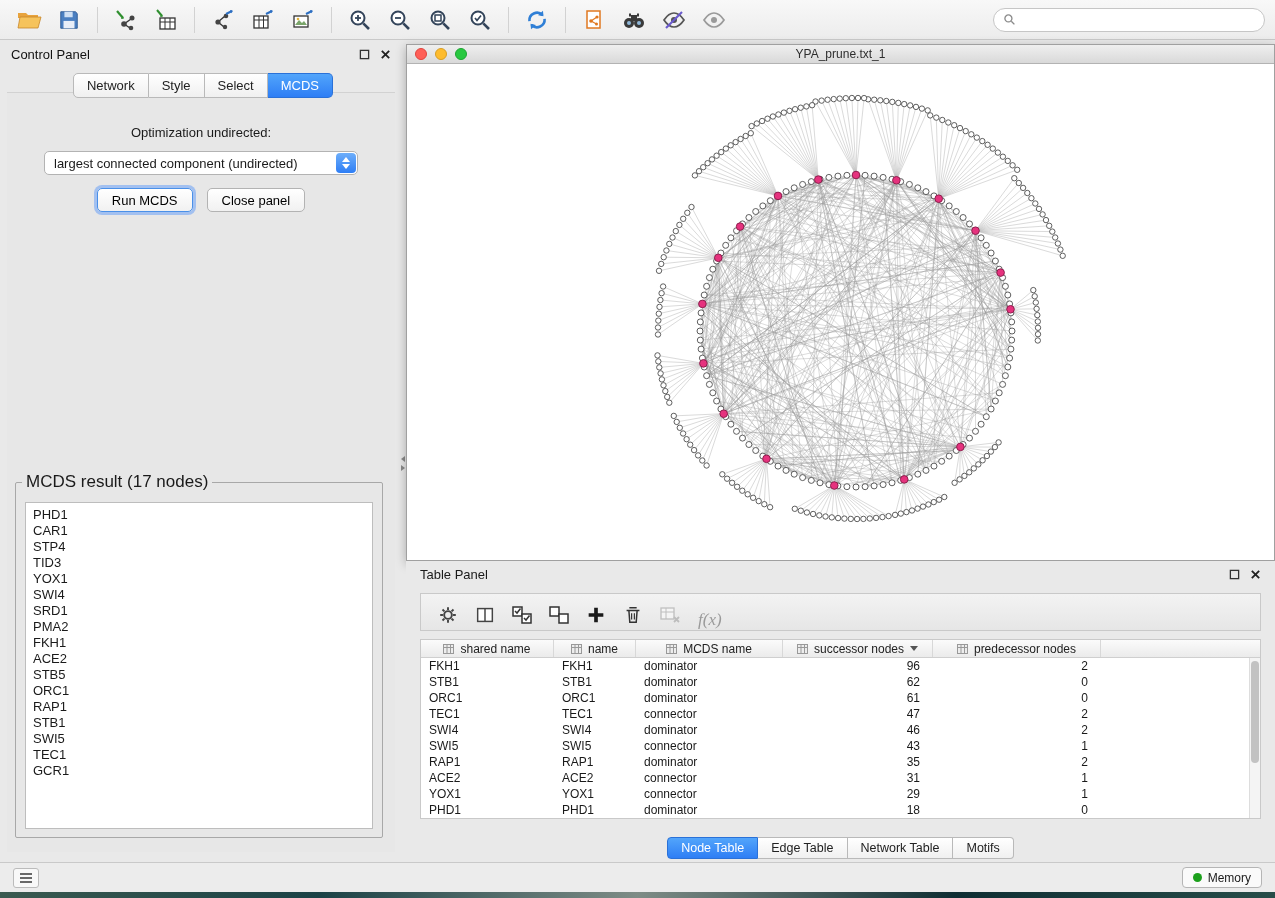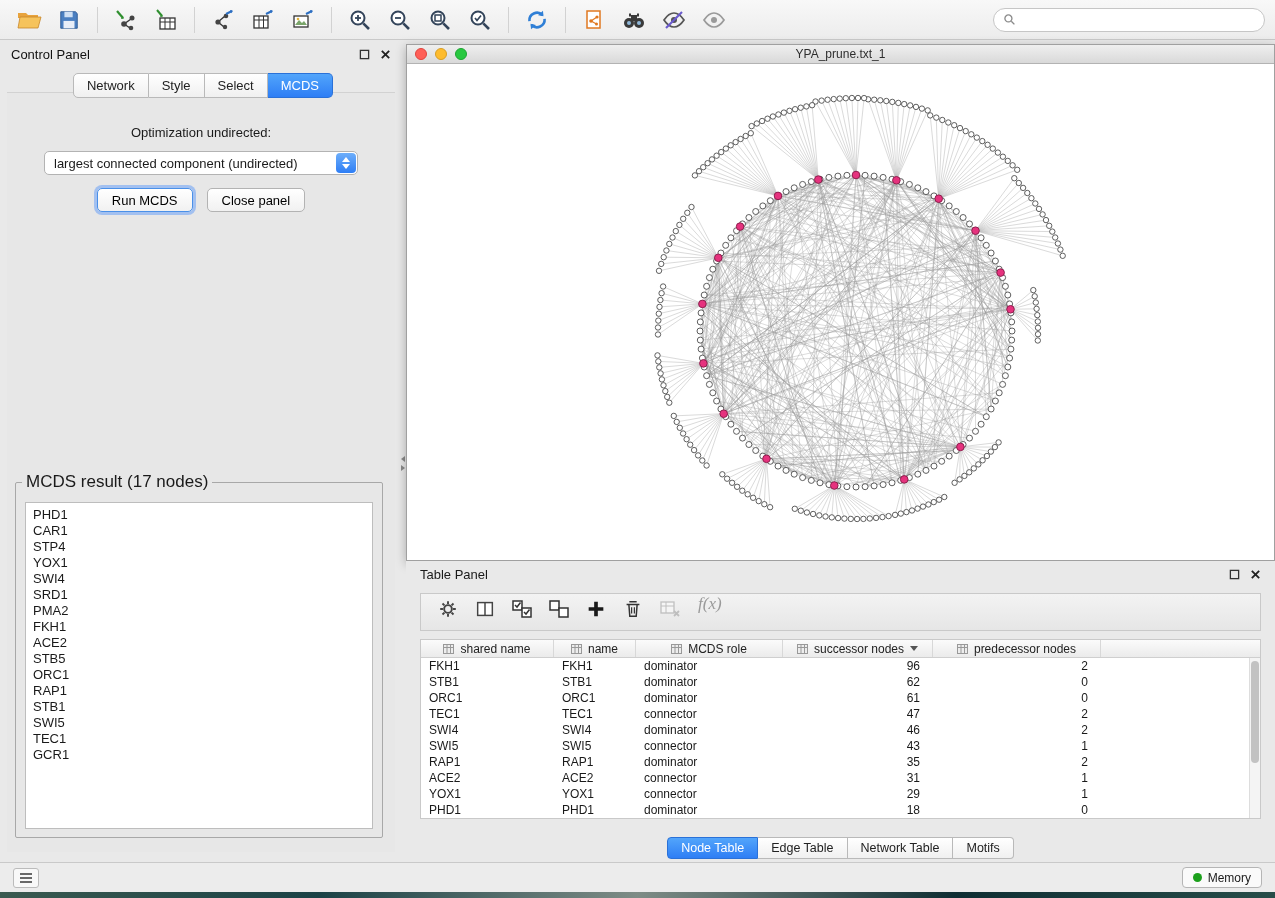--- a/index.html
+++ b/index.html
@@ -63,21 +63,21 @@
   .tl.red{background:#ff5f57;border:0.5px solid #e0443e;}
   .tl.yellow{background:#febc2e;border:0.5px solid #d89e24;}
   .tl.green{background:#28c840;border:0.5px solid #1da532;}
   .win-title{font-size:12px;color:#2e2e2e;}
   #net-canvas{position:absolute;left:0;top:19px;width:867px;height:496px;background:#fff;}
 
   
   #table-panel{position:absolute;left:406px;top:561px;width:869px;height:297px;background:#e9e9e9;}
   .tp-header{height:26px;display:flex;align-items:center;padding:0 14px;font-size:13px;}
   #tp-toolbar{margin:6px 14px 8px;height:38px;background:linear-gradient(#f3f3f3,#e6e6e6);
-    border:1px solid #c9c9c9;display:flex;align-items:flex-start;padding:0 12px;gap:7px;}
+    border:1px solid #c9c9c9;display:flex;align-items:flex-end;padding:0 12px;gap:7px;}
   .ttbtn{width:30px;height:30px;display:flex;align-items:center;justify-content:center;}
   .fx-label{font-family:"Liberation Serif",serif;font-style:italic;font-size:17px;color:#9a9a9a;margin-left:6px;}
   #node-table{margin:8px 14px 0;position:relative;background:#fff;border:1px solid #c9c9c9;height:180px;overflow:hidden;}
   .thead{display:grid;grid-template-columns:133px 82px 147px 150px 168px 1fr;height:18px;
     background:linear-gradient(#fbfbfb,#ebebeb);border-bottom:1px solid #cfcfcf;}
   .hcell{display:flex;align-items:center;justify-content:center;gap:6px;font-size:12px;color:#222;
     border-right:1px solid #d8d8d8;white-space:nowrap;overflow:hidden;}
   .hcell:last-child{border-right:none;}
   .sort-arrow{width:0;height:0;border-left:4px solid transparent;border-right:4px solid transparent;border-top:5px solid #555;}
   .trow{display:grid;grid-template-columns:133px 82px 147px 150px 168px 1fr;height:16px;}
@@ -291,20 +291,21 @@
     <div class="btn-row">
       <button class="pbtn focused">Run MCDS</button>
       <button class="pbtn">Close panel</button>
     </div>
     <fieldset id="mcds-fieldset">
       <legend>MCDS result (17 nodes)</legend>
       <div class="result-list" id="result-list">
           <div>PHD1</div>
           <div>CAR1</div>
           <div>STP4</div>
+          <div>TID3</div>
           <div>YOX1</div>
           <div>SWI4</div>
           <div>SRD1</div>
           <div>PMA2</div>
           <div>FKH1</div>
           <div>ACE2</div>
           <div>STB5</div>
           <div>ORC1</div>
           <div>RAP1</div>
           <div>STB1</div>
@@ -1340,21 +1341,21 @@
           </svg>
           <span>name</span>
         </div>
         <div class="hcell">
           <svg width="11" height="10" viewBox="0 0 11 10">
             <rect x="0.5" y="0.5" width="10" height="9" fill="#ededed" stroke="#999"></rect>
             <line x1="4" y1="0.5" x2="4" y2="9.5" stroke="#999"></line>
             <line x1="7.5" y1="0.5" x2="7.5" y2="9.5" stroke="#999"></line>
             <line x1="0.5" y1="3.5" x2="10.5" y2="3.5" stroke="#999"></line>
           </svg>
-          <span>MCDS role</span>
+          <span>MCDS name</span>
         </div>
         <div class="hcell">
           <svg width="11" height="10" viewBox="0 0 11 10">
             <rect x="0.5" y="0.5" width="10" height="9" fill="#ededed" stroke="#999"></rect>
             <line x1="4" y1="0.5" x2="4" y2="9.5" stroke="#999"></line>
             <line x1="7.5" y1="0.5" x2="7.5" y2="9.5" stroke="#999"></line>
             <line x1="0.5" y1="3.5" x2="10.5" y2="3.5" stroke="#999"></line>
           </svg>
           <span>successor nodes</span>
           <span class="sort-arrow"></span>

